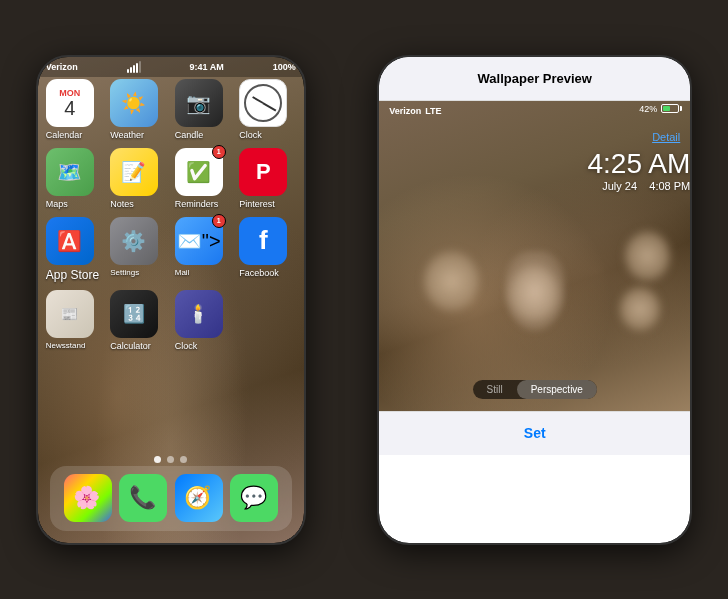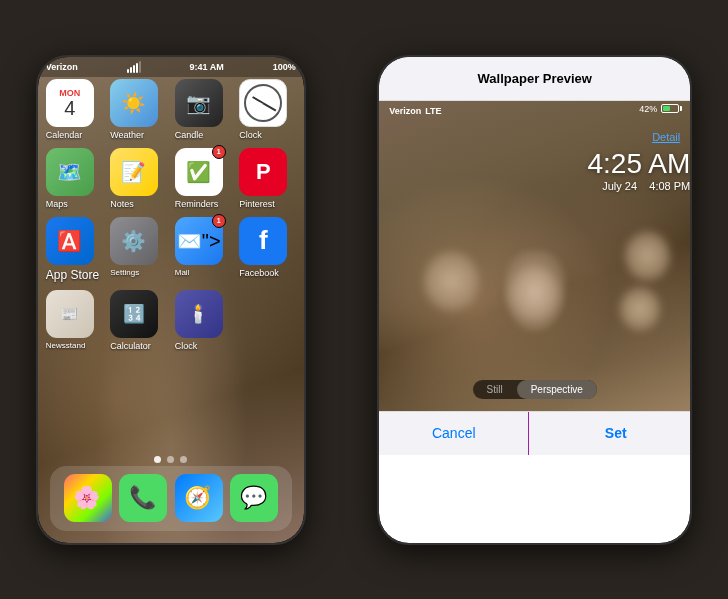--- a/index.html
+++ b/index.html
@@ -674,20 +674,19 @@
               <span>Still</span>
             </div>
             <div class="wp-toggle-btn active">
               <span>Perspective</span>
             </div>
           </div>
         </div>
       </div>
 
       <div class="wp-actions">
-        <button class="wp-action-btn">Cancel</button>
         <button class="wp-action-btn" style="font-weight:600;">Set</button>
       </div>
 
     </div>
   </div>
 
 </div>
 
 </body></html>

